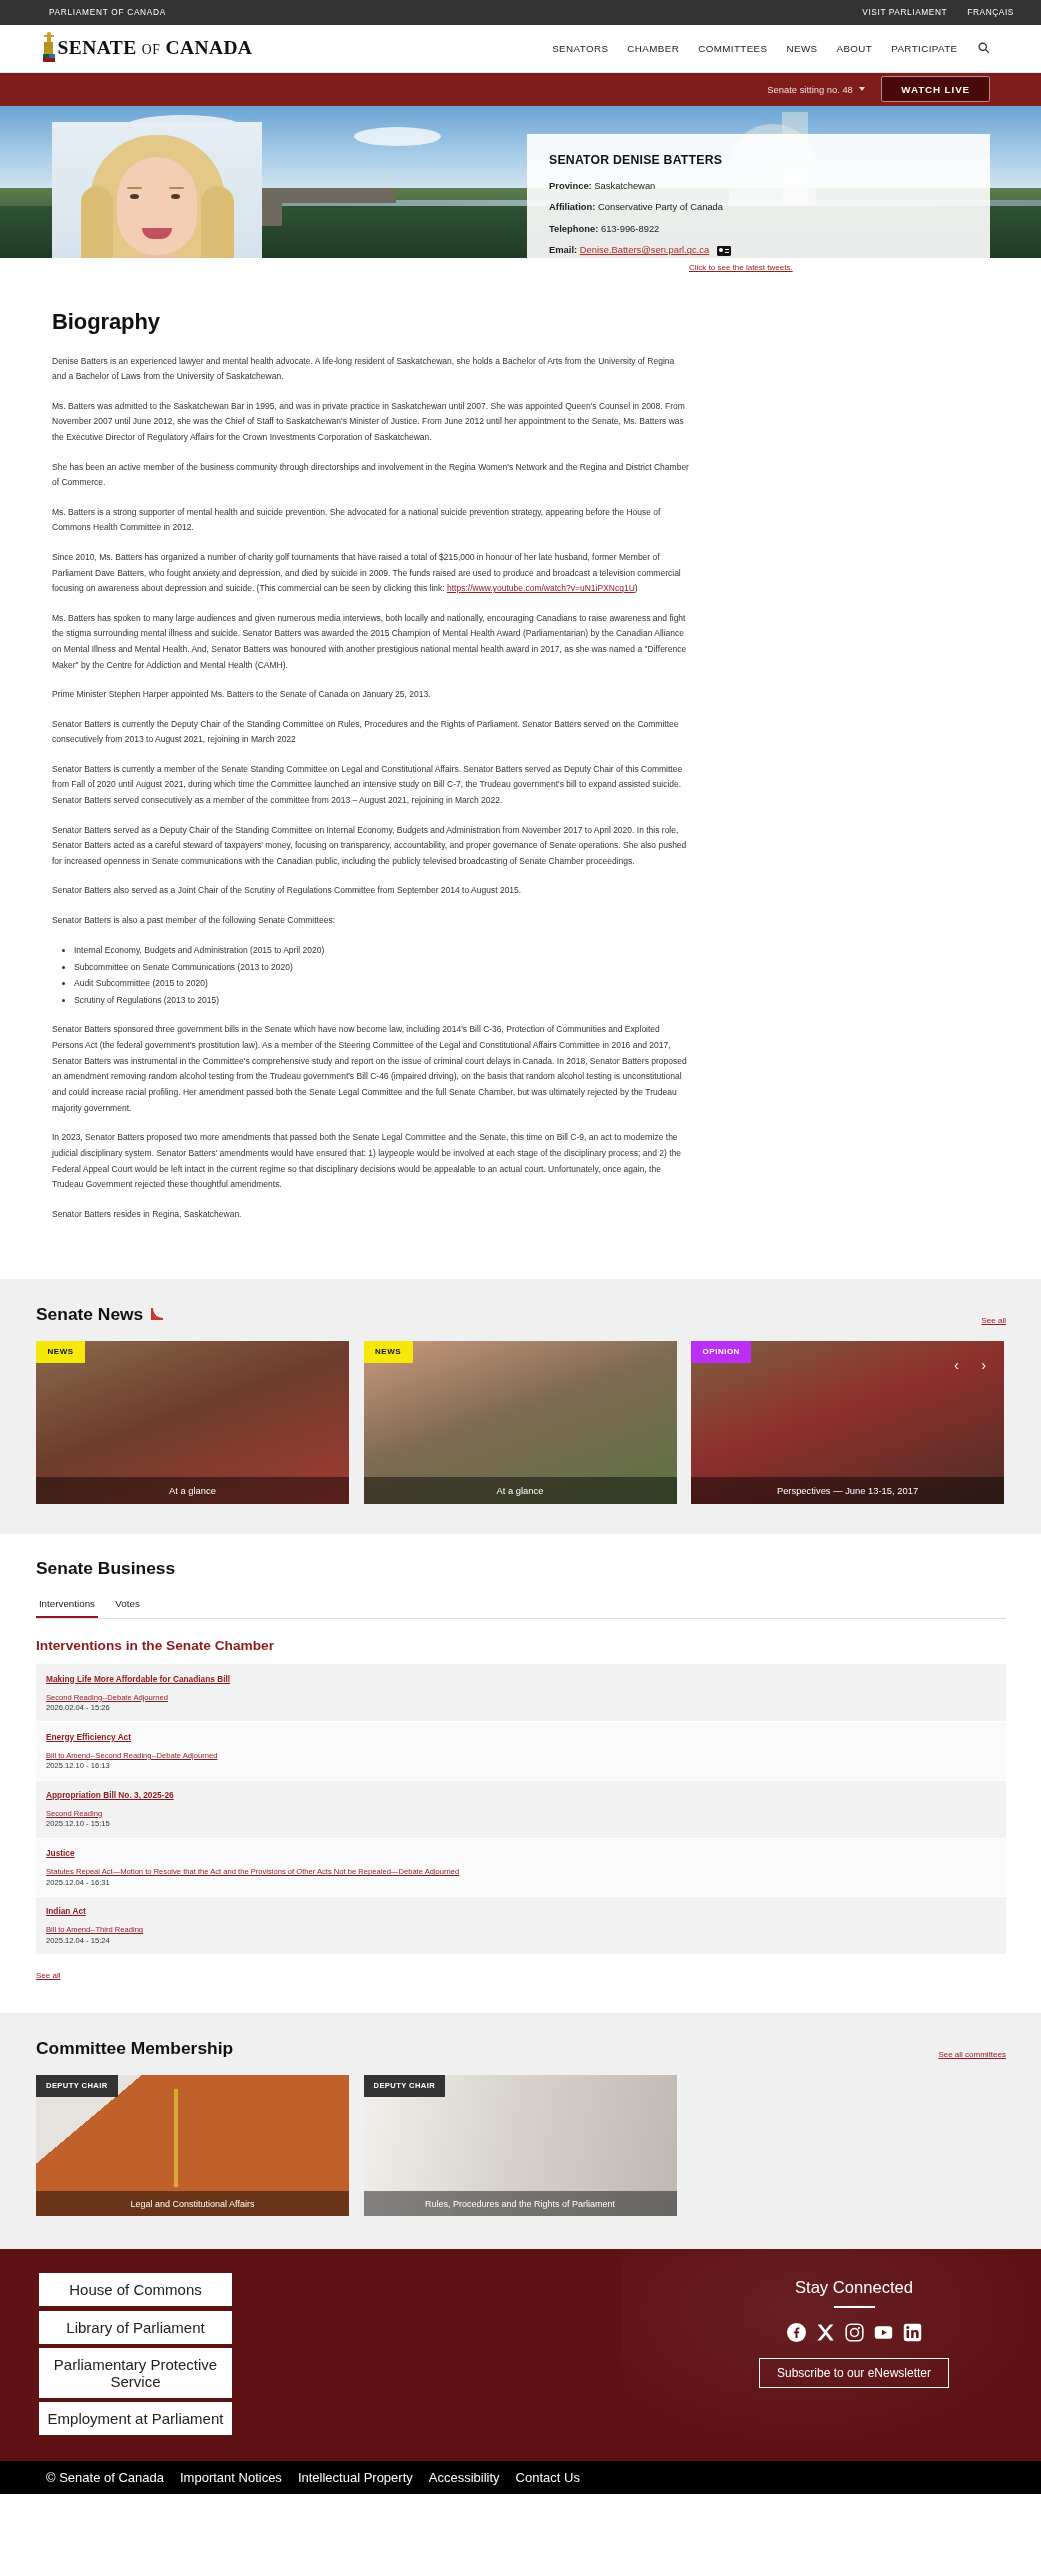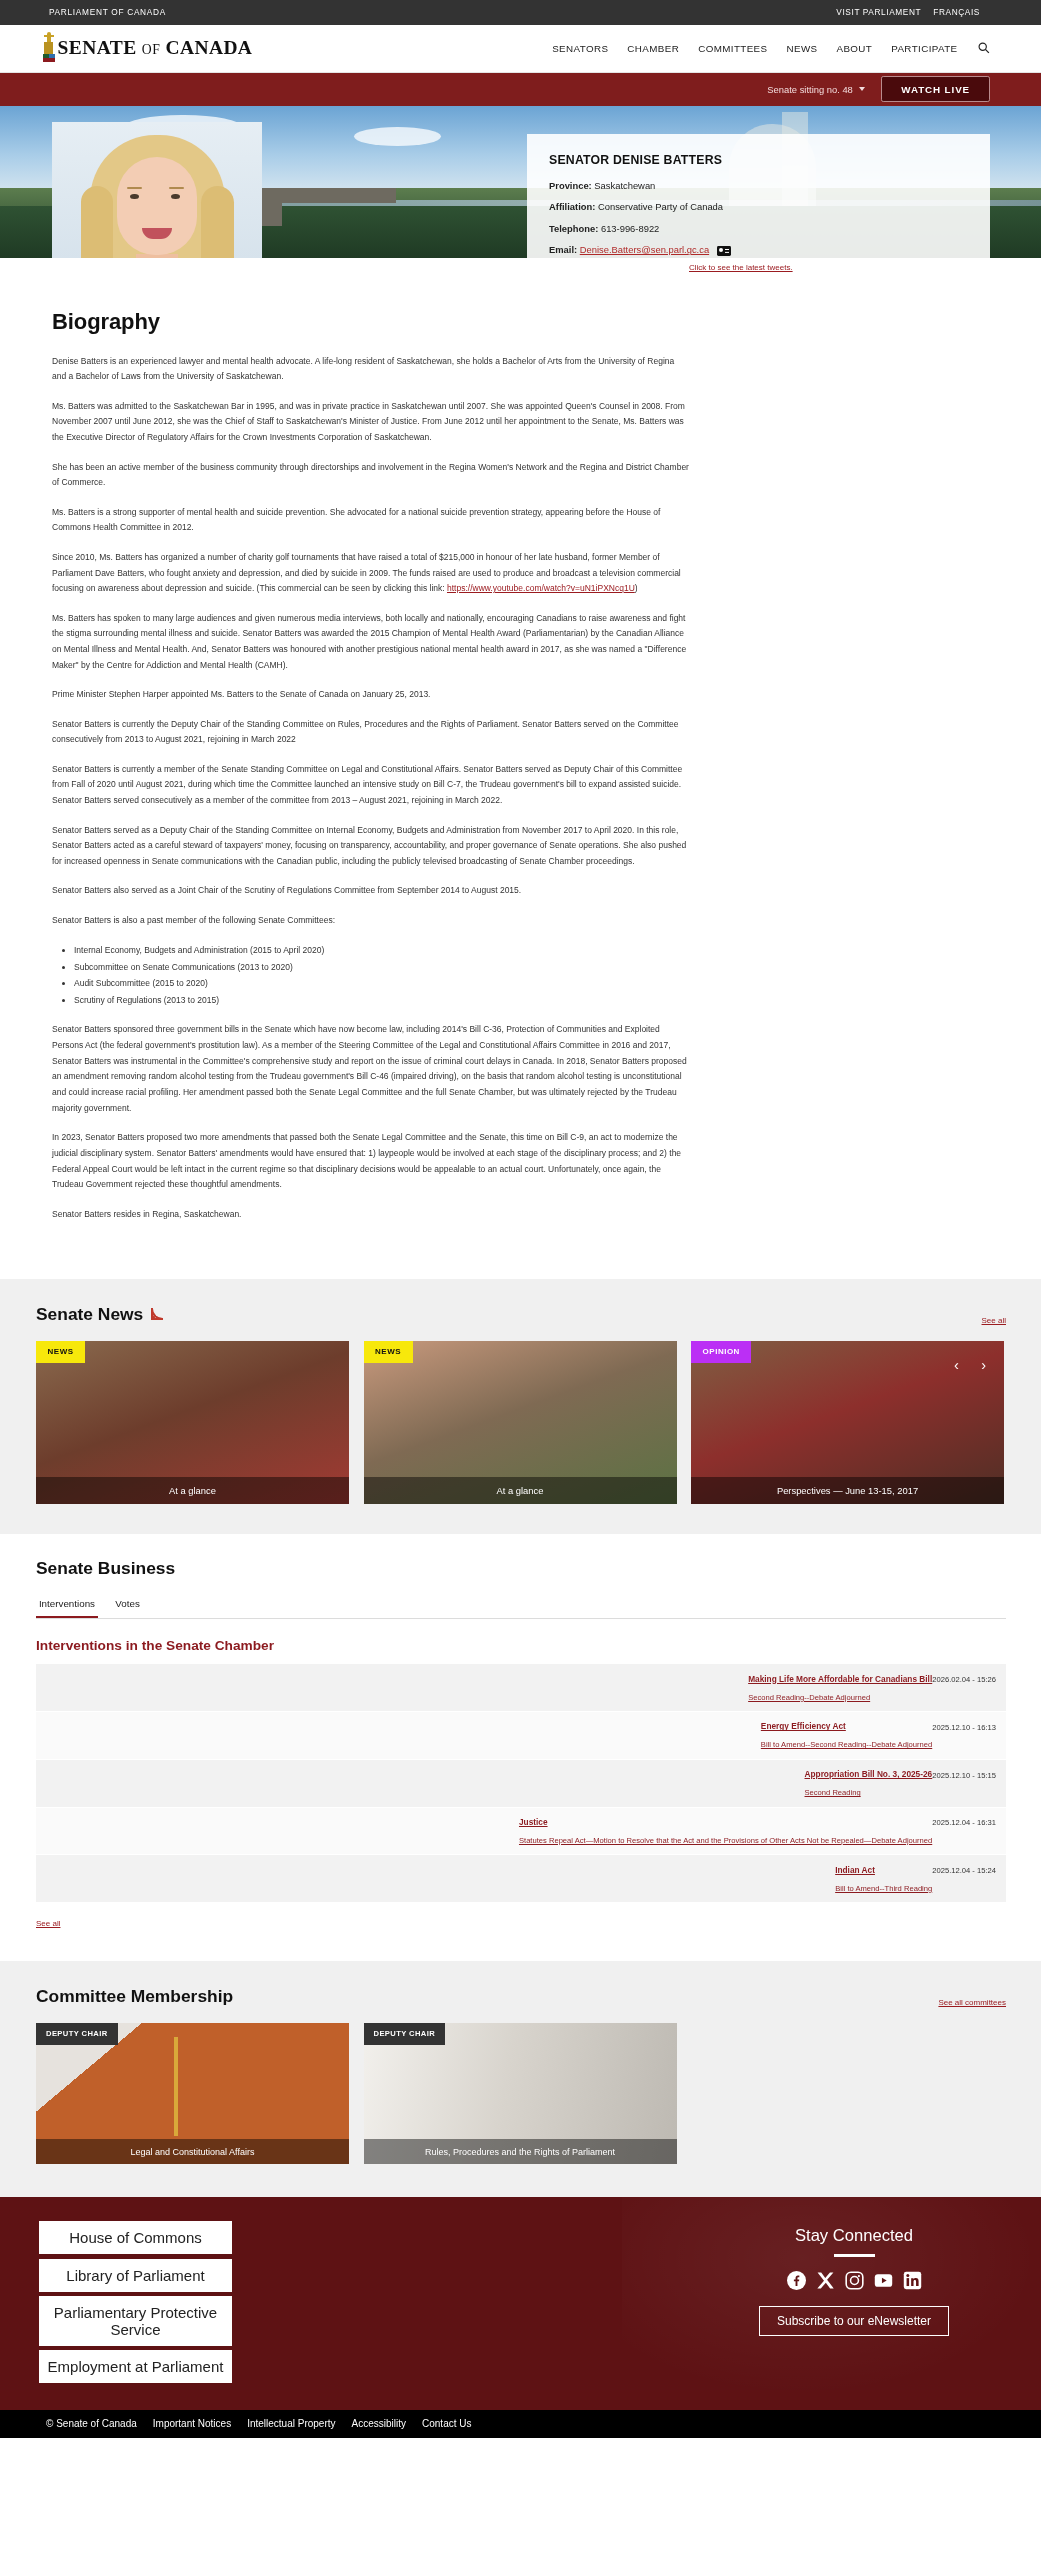--- a/index.html
+++ b/index.html
@@ -15,21 +15,21 @@
   .content-col { width:637px; margin-left:52px; }
 
   
   .utility-bar {
     background:#333333; height:24.6px; display:flex; align-items:center;
   }
   .utility-bar .u-left {
     color:#fff; font-size:8.3px; letter-spacing:0.7px; font-weight:400;
     margin-left:49px; text-transform:uppercase;
   }
-  .utility-bar .u-right { margin-left:auto; margin-right:62px; display:flex; gap:12px; }
+  .utility-bar .u-right { margin-left:auto; margin-right:28px; display:flex; gap:20px; }
   .utility-bar .u-right a {
     color:#fff; text-decoration:none; font-size:8.3px; letter-spacing:0.6px; text-transform:uppercase;
   }
 
   
   .masthead {
     height:48px; background:#fff; display:flex; align-items:center;
     border-bottom:0.7px solid #e4e4e4;
   }
   .brand { display:flex; align-items:center; margin-left:43px; gap:3px; }
@@ -177,22 +177,22 @@
   .arrow-prev { right:39px; } .arrow-next { right:11.6px; }
 
   
   .business { background:#fff; padding:24.6px 0 33px 0; }
   .business h2 { font-size:17.4px; font-weight:700; color:#111; margin-bottom:14.5px;}
   .tabs { display:flex; gap:14.5px; border-bottom:0.7px solid #dcdcdc; margin-bottom:19px; }
   .tab { font-size:9.8px; color:#222; padding:4.3px 2.9px 6.5px 2.9px; cursor:pointer; }
   .tab.active { border-bottom:2.2px solid #8c1a1f; font-weight:400; }
   .business h3 { font-size:13.7px; font-weight:700; color:#8c1a1f; margin-bottom:11.6px; }
   .iv-row {
-    display:flex; justify-content:flex-end; align-items:flex-start;
-    padding:9.4px 10px; border-bottom:1.4px solid #fff;
+    display:flex; justify-content:center; align-items:flex-start;
+    padding:9.4px 10px; border-bottom:1.4px solid #fff;flex-direction:column;
   }
   .iv-row:nth-child(odd) { background:#f2f2f2; }
   .iv-row:nth-child(even) { background:#fafafa; }
   .iv-title { font-size:8.3px; color:#8c1a1f; font-weight:700; text-decoration:underline; display:block; margin-bottom:5px; }
   .iv-sub { font-size:7.6px; color:#8c1a1f; text-decoration:underline; }
   .iv-date { font-size:7.6px; color:#333; white-space:nowrap; padding-top:1.4px; }
   .business .see-all-bottom { display:inline-block; margin-top:16px; font-size:8px; color:#9b1b20; text-decoration:underline; }
 
   
   .committee { background:#f0f0f0; padding:24.6px 0 33px 0; }
@@ -229,21 +229,21 @@
   .f-connect { margin-left:auto; width:304px; text-align:center; padding-top:4.3px; }
   .f-connect h3 { color:#fff; font-size:16.6px; font-weight:400; margin-bottom:8.7px;}
   .f-rule { width:41px; height:2.2px; background:#fff; margin:0 auto 14.5px auto; }
   .f-socials { display:flex; justify-content:center; gap:10px; margin-bottom:16px; }
   .f-subscribe {
     display:inline-block; border:0.7px solid #fff; color:#fff; font-size:12px;
     padding:7.2px 17.4px; text-decoration:none;
   }
   .footer-bottom { background:#000; padding:8.7px 0; }
   .fb-inner { width:970px; margin:0 auto; display:flex; gap:16px; padding-left:10px; }
-  .fb-inner a, .fb-inner span { color:#fff; font-size:10px; text-decoration:none; }
+  .fb-inner a, .fb-inner span { color:#fff; font-size:13px; text-decoration:none; }
 </style>
 </head>
 <body>
 
 <div class="utility-bar">
   <div class="u-left">PARLIAMENT OF CANADA</div>
   <div class="u-right">
     <a href="#">VISIT PARLIAMENT</a>
     <a href="#">FRANÇAIS</a>
   </div>

